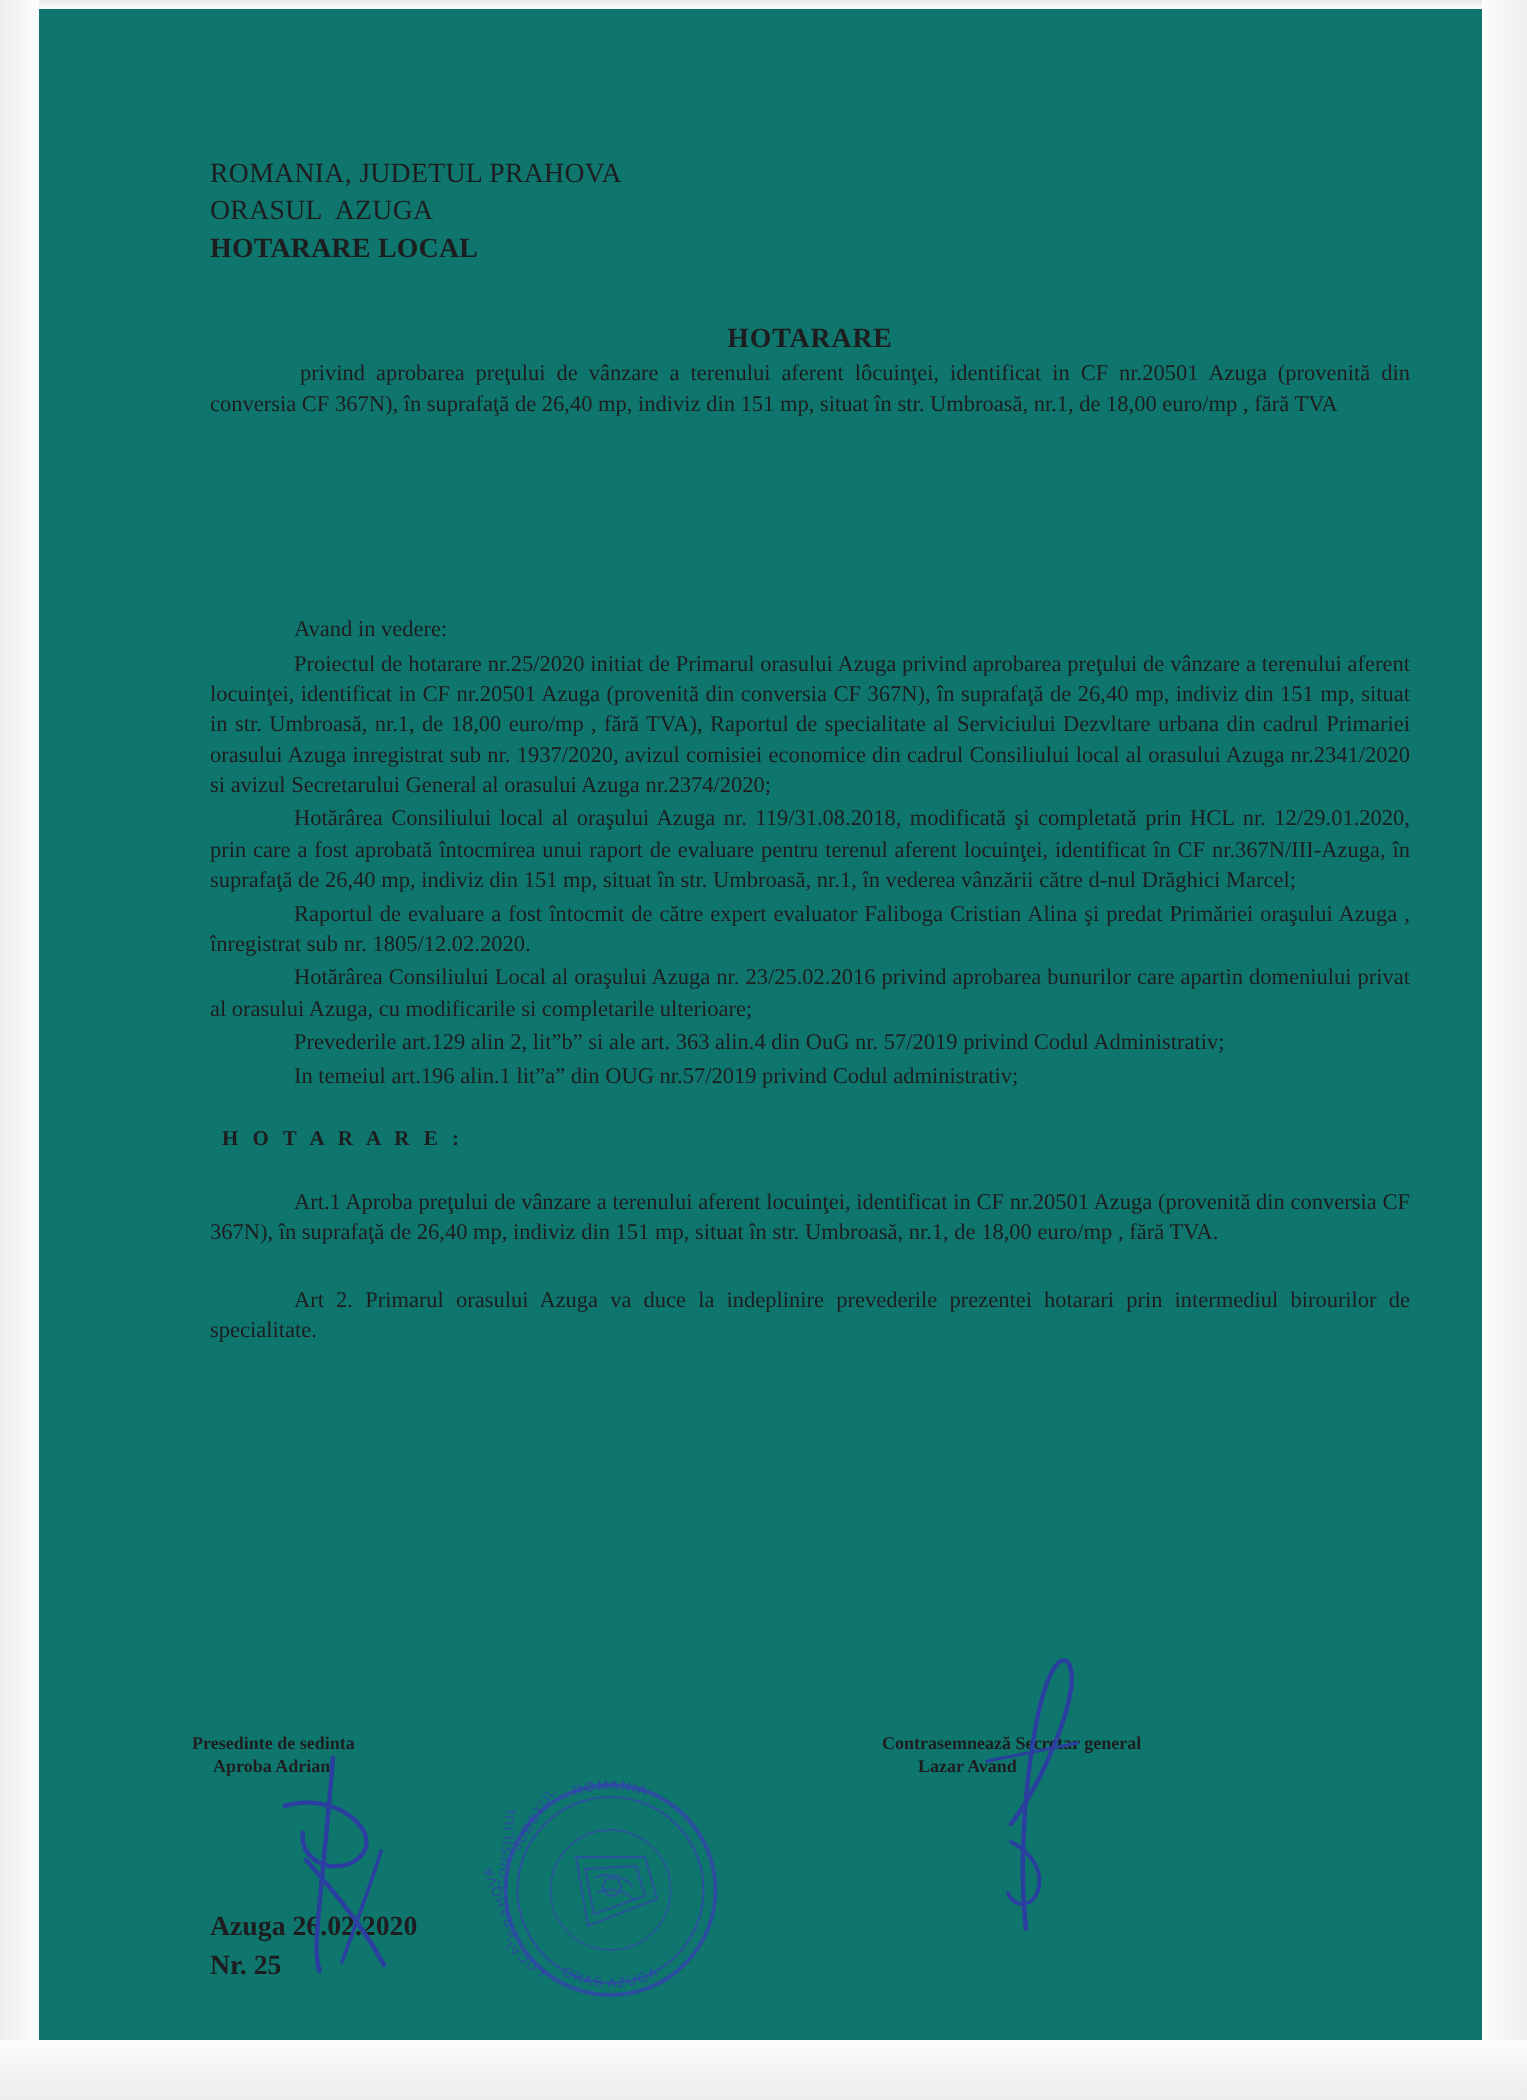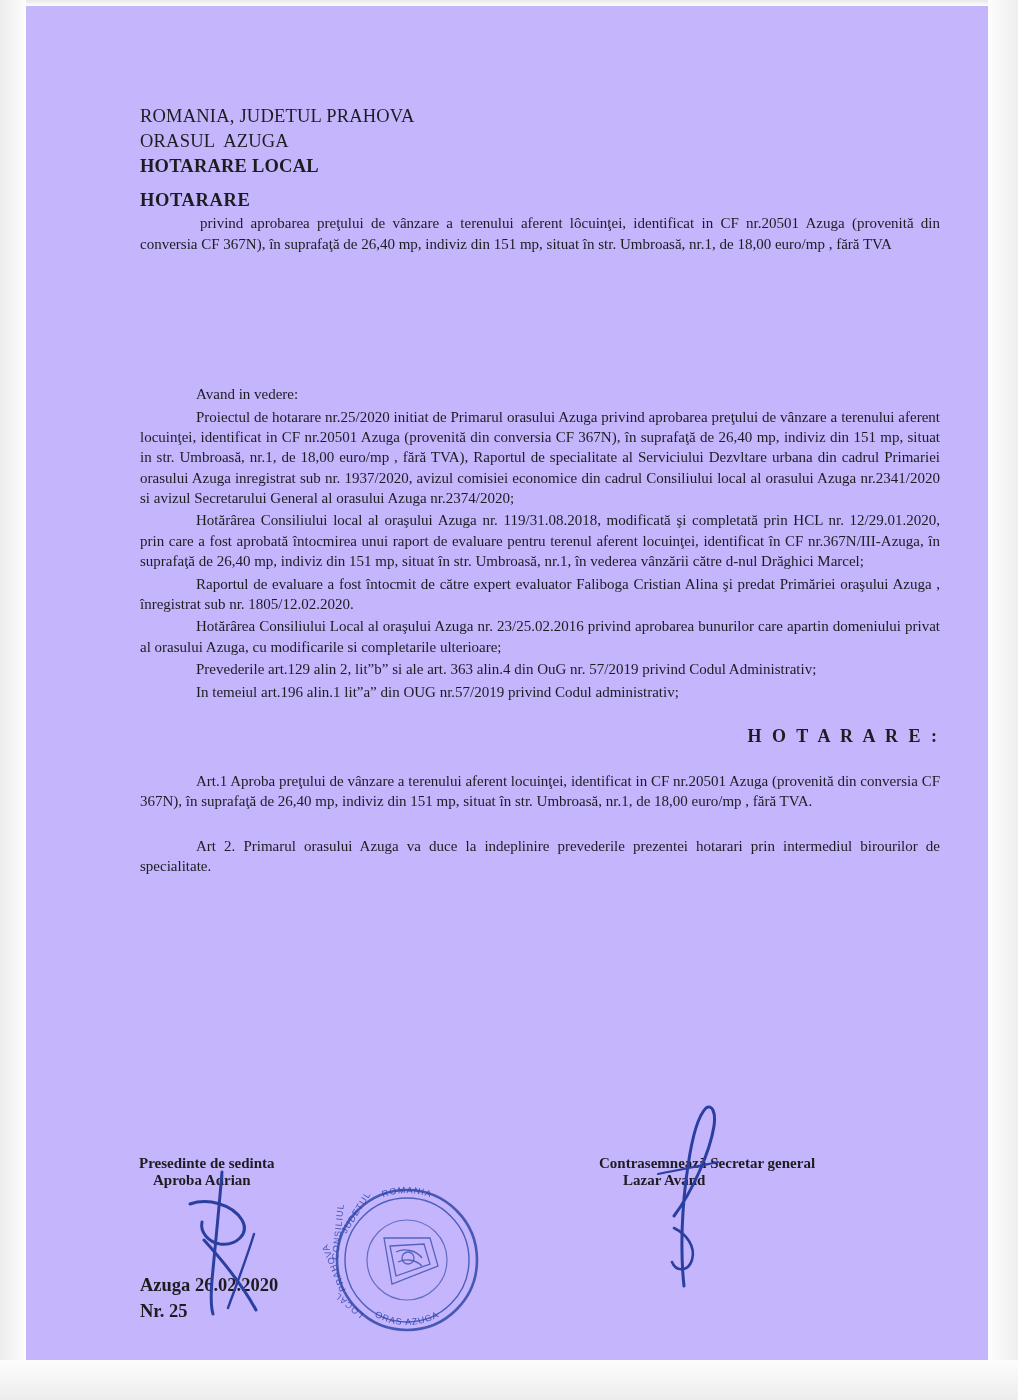--- a/index.html
+++ b/index.html
@@ -11,21 +11,21 @@
     width: 1018px;
     height: 1400px;
     position: relative;
     font-family: "Liberation Serif", serif;
     color: #1d1d1f;
     overflow: hidden;
   }
   .page {
     position: absolute;
     inset: 0;
-    background: #c4b5fd;
+    background: #0f766e;
   }
   
   .scan-edge-top {
     position: absolute;
     top: 0; left: 0; right: 0;
     height: 6px;
     background: linear-gradient(180deg, #e9e9e9 0%, #fdfdfd 100%);
   }
   .scan-edge-left {
     position: absolute;
@@ -57,22 +57,22 @@
     font-size: 18.5px;
     letter-spacing: .2px;
     line-height: 1.34;
     white-space: pre;
   }
   .hdr-line.bold {
     font-weight: bold;
   }
 
   .title-block {
-    margin-top: 12px;
-    text-align: left;
+    margin-top: 38px;
+    text-align: center;
   }
   .doc-title {
     font-size: 18.5px;
     font-weight: bold;
     letter-spacing: .6px;
   }
 
   .para {
     font-size: 15px;
     line-height: 1.36;
@@ -90,33 +90,33 @@
   .spacer-lg { height: 128px; }
   .spacer-md { height: 22px; }
   .adopta {
     margin-top: 26px;
     margin-left: 60px;
     font-weight: bold;
     font-size: 18.5px;
   }
   .hot2 {
     margin-top: 24px;
-    text-align: right;
-    font-weight: bold;
-    font-size: 18px;
+    text-align: left;
+    font-weight: bold;
+    font-size: 14px;
     letter-spacing: 3px;
     padding-left: 8px;
   }
 
   .signatures {
     position: absolute;
-    left: 139px;
+    left: 128px;
     top: 1155px;
     width: 800px;
-    font-size: 15px;
+    font-size: 12px;
   }
   .sig-row {
     display: flex;
     justify-content: space-between;
   }
   .sig-left { width: 330px; }
   .sig-right { width: 340px; text-align: left; }
   .sig-title { font-weight: bold; }
   .sig-name  { font-weight: bold; padding-left: 14px; }
   .sig-right .sig-name { padding-left: 24px; }

